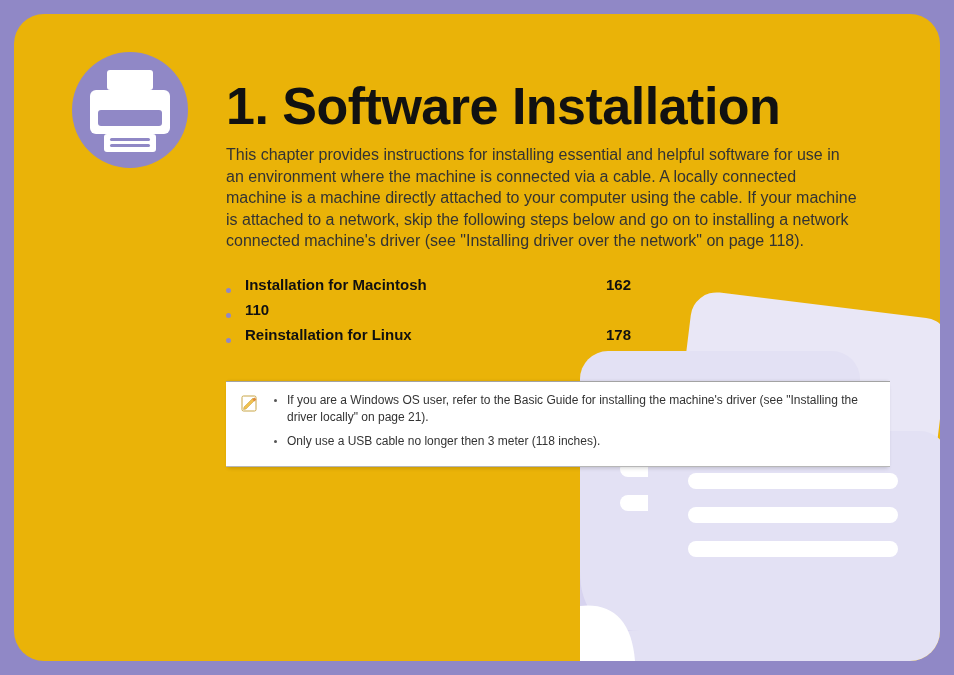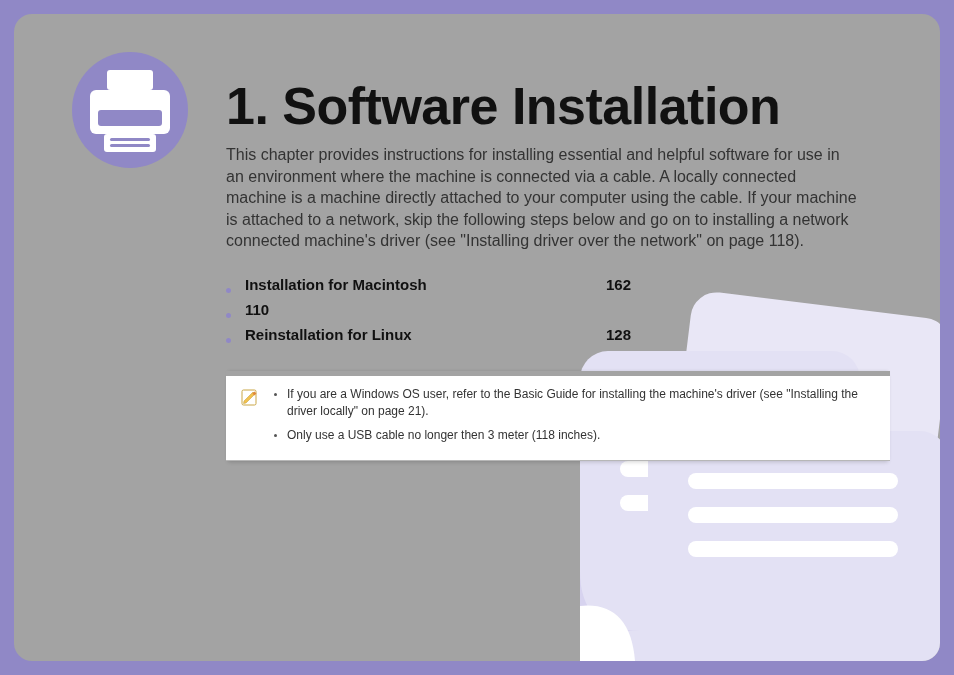--- a/index.html
+++ b/index.html
@@ -7,22 +7,22 @@
   body {
     background: #9088c6;
     font-family: "Myriad Pro", "Segoe UI", Arial, sans-serif;
     position: relative;
     overflow: hidden;
     color: #222;
   }
   .page {
     position: absolute;
     top: 14px; left: 14px; right: 14px; bottom: 14px;
-    background: #a3a3a3;
-    border-radius: 18px;
+    background: #eab308;
+    border-radius: 30px;
     overflow: hidden;
     padding-left: 35px;
   }
   .bg-docs {
     position: absolute;
     right: -40px;
     bottom: -50px;
     width: 440px;
     height: 440px;
     pointer-events: none;
@@ -77,24 +77,24 @@
     color: #111;
   }
   .toc-row .pnum {
     font-size: 15px;
     font-weight: 700;
     color: #111;
     width: 40px;
     text-align: left;
   }
   .note-box {
-    margin-top: 28px;
+    margin-top: 38px;
     max-width: 690px;
     background: #fff;
-    border-top: 5px solid #a3a3a3;
+    border-top: 1px solid #a3a3a3;
     border-bottom: 1px solid #b7b7b7;
     box-shadow: 0 3px 4px -2px rgba(0,0,0,0.18), 0 -2px 3px -2px rgba(0,0,0,0.12);
     padding: 10px 18px 10px 14px;
     display: flex;
     gap: 14px;
   }
   .note-icon {
     width: 20px; height: 20px;
     flex-shrink: 0;
     margin-top: 1px;
@@ -181,21 +181,21 @@
         <span class="label">Installation for Macintosh</span>
         <span class="pnum">162</span>
       </div>
       <div class="toc-row">
         <span class="dot"></span>
         <span class="pnum">110</span>
       </div>
       <div class="toc-row">
         <span class="dot"></span>
         <span class="label">Reinstallation for Linux</span>
-        <span class="pnum">128</span>
+        <span class="pnum">178</span>
       </div>
     </div>
 
     <div class="note-box">
       <div class="note-icon">
         <svg viewBox="0 0 20 20">
           <rect x="2" y="3" width="14" height="15" rx="1.5" fill="#fff" stroke="#c9a646" stroke-width="1"></rect>
           <path d="M4 14 L13 5 L15 7 L6 16 L3.5 16.5 Z" fill="#f2c14e" stroke="#c9a646" stroke-width="0.6"></path>
           <rect x="13" y="5" width="2.8" height="2.8" transform="rotate(45 14.4 6.4)" fill="#e0893a"></rect>
         </svg>

